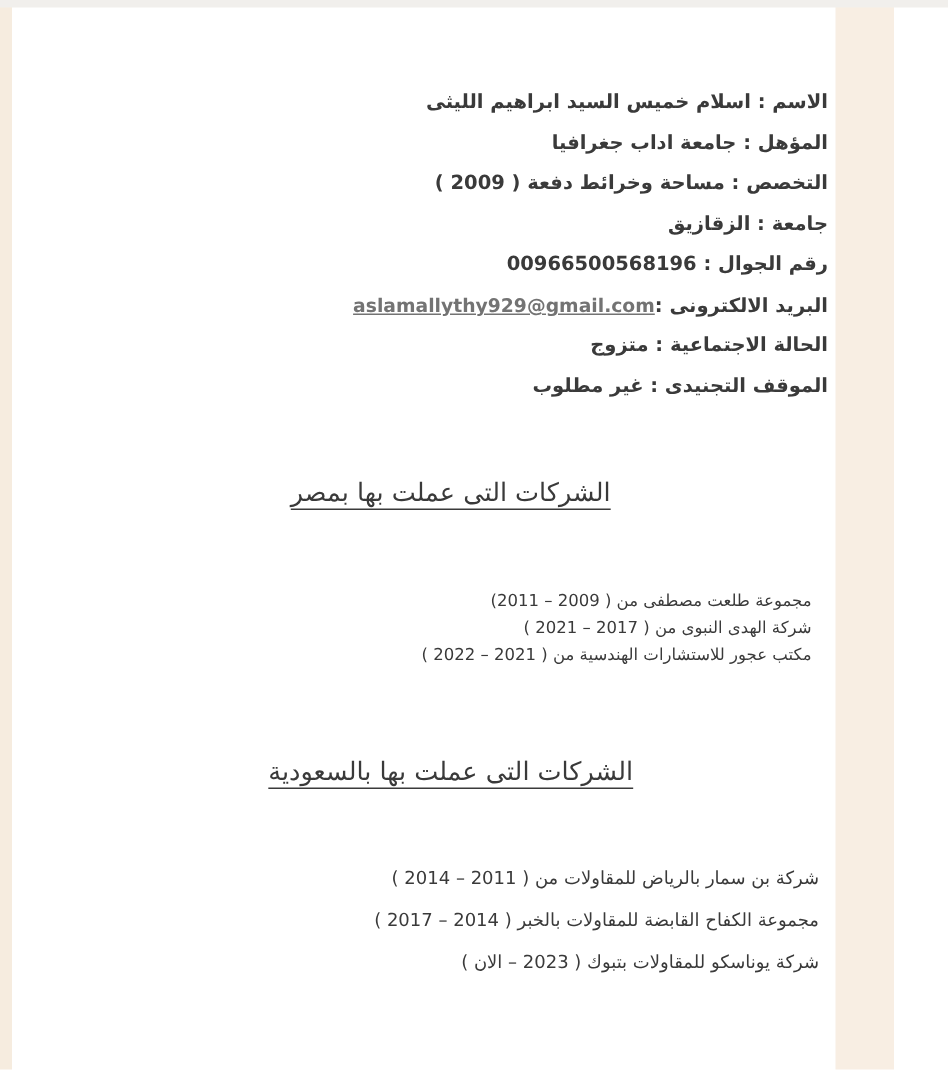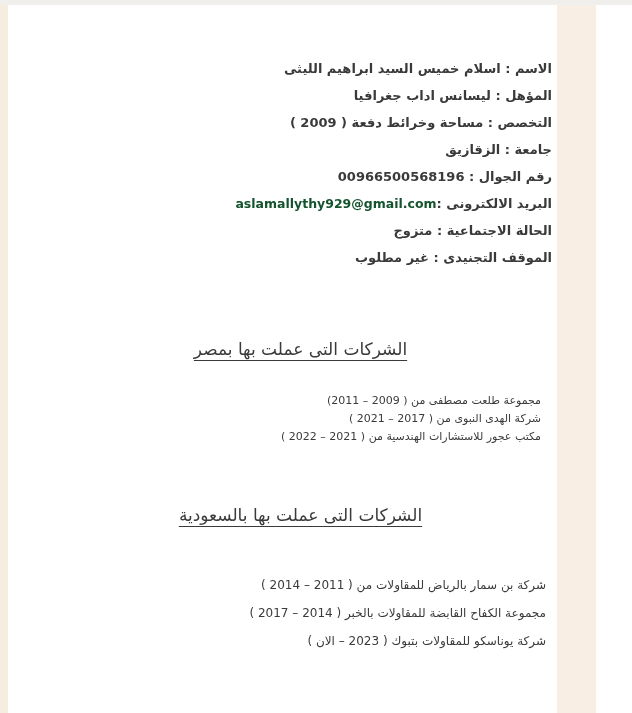--- a/index.html
+++ b/index.html
@@ -15,36 +15,37 @@
   .strip-right{position:absolute;top:0;right:0;width:39px;height:713px;background:#f8eee3;z-index:2;}
   .content{position:absolute;inset:0;direction:rtl;color:#3a3a3a;z-index:1;}
 
   .personal{
     position:absolute;top:55px;right:44px;left:60px;
     text-align:right;
     font-size:13px;font-weight:bold;
   }
   .pline{height:27px;line-height:27px;white-space:nowrap;}
   .email-link{
-    color:#14532d;
+    color:#737373;
     font-weight:600;
     font-size:12.5px;
+    text-decoration:underline;
     cursor:pointer;
     margin-top:24px;
   }
 
   .heading{
     position:absolute;left:8px;width:585px;
     text-align:center;
     font-size:17px;font-weight:400;
     text-decoration:underline;
     text-underline-offset:5px;
     text-decoration-thickness:1px;
   }
-  .heading-egypt{top:319px;margin-top:20px;}
+  .heading-egypt{top:319px;}
   .heading-saudi{top:505px;text-align:center;}
 
   .company-list{position:absolute;text-align:right;}
   .list-egypt{top:392px;right:55px;font-size:11px;}
   .list-egypt .company-line{line-height:18px;}
   .list-saudi{top:571px;right:50px;font-size:12px;}
   .list-saudi .company-line{line-height:28px;}
   .company-line{white-space:nowrap;}
 </style>
 </head>
@@ -52,21 +53,21 @@
 
 <div class="page">
   <div class="strip-top"></div>
   <div class="strip-left"></div>
   <div class="strip-right"></div>
 
   <div class="content">
 
     <div class="personal">
       <div class="pline">الاسم : اسلام خميس السيد ابراهيم الليثى</div>
-      <div class="pline">المؤهل : ليسانس اداب جغرافيا</div>
+      <div class="pline">المؤهل : جامعة اداب جغرافيا</div>
       <div class="pline">التخصص : مساحة وخرائط دفعة ( 2009 )</div>
       <div class="pline">جامعة : الزقازيق</div>
       <div class="pline">رقم الجوال : 00966500568196</div>
       <div class="pline"><span>البريد الالكترونى :</span><a class="email-link">aslamallythy929@gmail.com</a></div>
       <div class="pline">الحالة الاجتماعية : متزوج</div>
       <div class="pline">الموقف التجنيدى : غير مطلوب</div>
     </div>
 
     <div class="heading heading-egypt">الشركات التى عملت بها بمصر</div>
 

